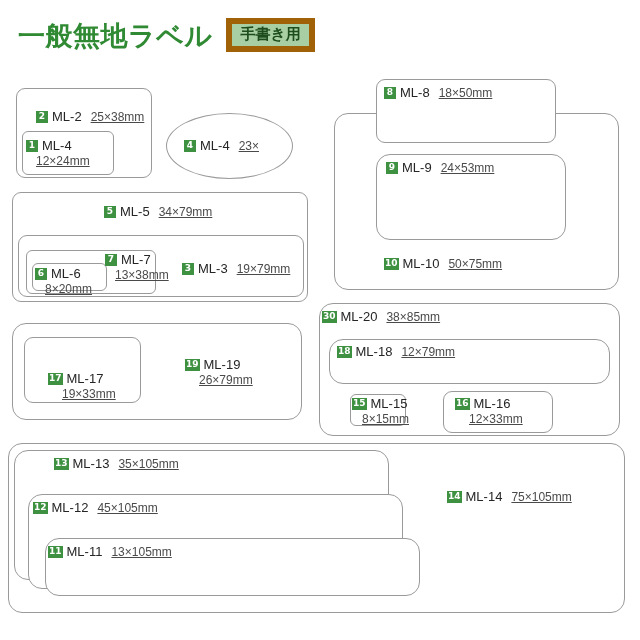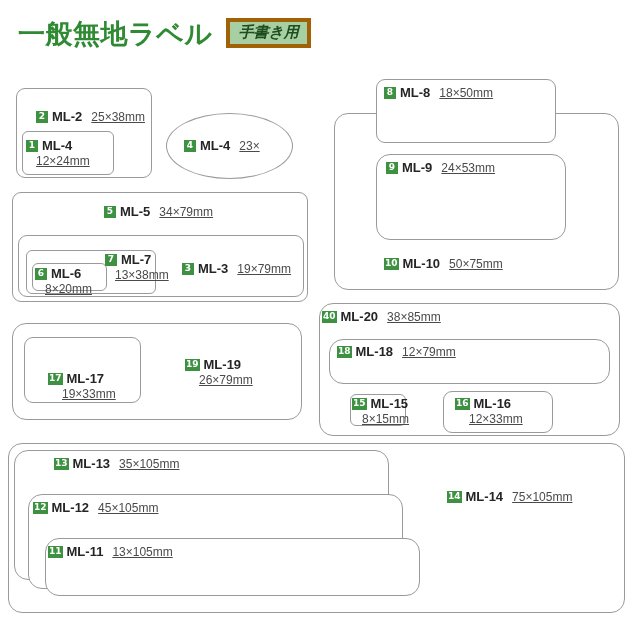--- a/index.html
+++ b/index.html
@@ -33,29 +33,28 @@
     font-family: "DejaVu Sans", "Liberation Sans", sans-serif;
     font-size: 27px;
     font-weight: bold;
     color: #2f8a33;
     letter-spacing: 0.5px;
     line-height: 1;
     white-space: nowrap;
   }
   #subtitle-badge {
     background: #a8ceA3;
-    border: 4px solid #a16207;
+    border: 6px solid #a16207;
     color: #1d4d1d;
     font-family: "DejaVu Sans", "Liberation Sans", sans-serif;
     font-size: 15px;
     font-weight: bold;
     padding: 3px 8px 4px 8px;
     line-height: 1;
     white-space: nowrap;
-    font-style: italic;
   }
 
   
   .lbl {
     position: absolute;
     box-sizing: border-box;
     border: 1px solid #9a9a9a;
     background: transparent;
     border-radius: 9px;
   }
@@ -88,21 +87,21 @@
     height: 12px;
     min-width: 12px;
     text-align: center;
     padding: 0 1px;
     box-sizing: border-box;
     vertical-align: middle;
   }
   .code {
     font-family: "Liberation Sans", "DejaVu Sans", sans-serif;
     font-size: 13px;
-    font-weight: bold;
+    font-weight: normal;
     color: #252525;
     text-align: center;
   }
   .dim {
     font-family: "Liberation Sans", "DejaVu Sans", sans-serif;
     font-size: 12px;
     font-weight: normal;
     color: #4a4a4a;
     text-decoration: underline;
   }
@@ -230,21 +229,21 @@
     <span class="dim">26×79mm</span>
   </div>
 
   <div class="lbl r-lg" style="left:319px; top:303px; width:301px; height:133px; background:#ffffff;"></div>
   <div class="lbl r-lg" style="left:329px; top:339px; width:281px; height:45px;"></div>
   <div class="lbl r-sm" style="left:350px; top:394px; width:56px; height:32px;"></div>
   <div class="lbl" style="left:443px; top:391px; width:110px; height:42px;"></div>
 
   <div class="cap inline" style="left:322px; top:310px;">
     <span class="line1">
-      <span class="badge">40</span>
+      <span class="badge">30</span>
       <span class="code">ML-20</span>
       <span class="dim">38×85mm</span>
     </span>
   </div>
   <div class="cap inline" style="left:337px; top:345px;">
     <span class="line1">
       <span class="badge">18</span>
       <span class="code">ML-18</span>
       <span class="dim">12×79mm</span>
     </span>

